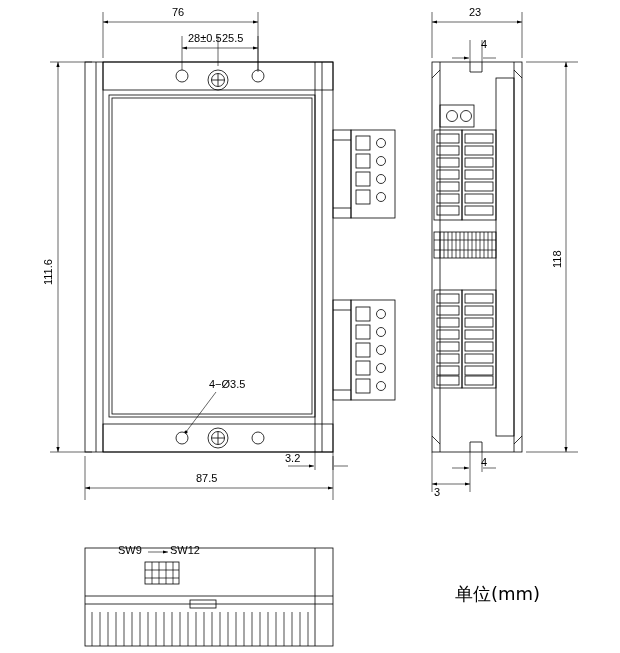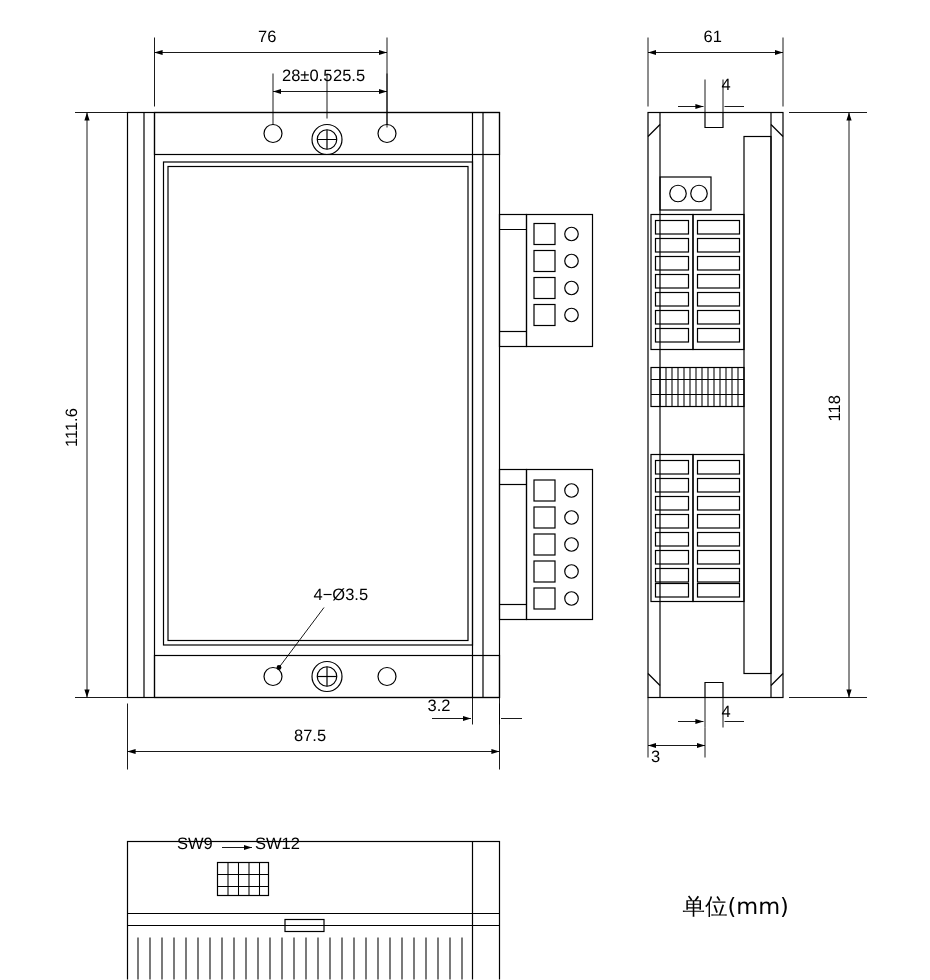--- a/index.html
+++ b/index.html
@@ -1,23 +1,23 @@
 <!DOCTYPE html>
 <html><head>
 <meta charset="utf-8">
 <style>
   html,body{margin:0;padding:0;background:#ffffff;}
   body{width:620px;height:653px;position:relative;overflow:hidden;
        font-family:"Liberation Sans",sans-serif;color:#000;}
-  #stage{position:absolute;left:0;top:13px;width:620px;height:523px;}
+  #stage{position:absolute;left:0;top:0;width:620px;height:523px;}
   svg{display:block;}
   .lbl{position:absolute;font-size:11px;color:#000;white-space:nowrap;}
   .lblv{position:absolute;font-size:11px;color:#000;white-space:nowrap;
         transform:rotate(-90deg);transform-origin:left top;}
-  .unit{position:absolute;font-family:"DejaVu Sans",sans-serif;font-size:15px;color:#000;white-space:nowrap;}
+  .unit{position:absolute;font-family:"DejaVu Sans",sans-serif;font-size:18px;color:#000;white-space:nowrap;}
 </style>
 </head>
 <body>
 
 <div id="stage">
 
 <svg width="620" height="653" viewBox="0 0 620 653">
   <defs>
     <marker id="arrL" markerWidth="9" markerHeight="7" refX="9" refY="3.5" orient="auto">
       <polygon points="9,3.5 0,0.6 0,6.4" fill="#000"></polygon>
@@ -282,21 +282,21 @@
 </svg>
 
 <div class="lbl" style="left:172px;top:6px;">76</div>
 <div class="lbl" style="left:188px;top:32px;">28±0.5</div>
 <div class="lbl" style="left:222px;top:32px;">25.5</div>
 <div class="lblv" style="left:42px;top:285px;">111.6</div>
 <div class="lbl" style="left:196px;top:472px;">87.5</div>
 <div class="lbl" style="left:285px;top:452px;">3.2</div>
 <div class="lbl" style="left:209px;top:378px;">4−Ø3.5</div>
 
-<div class="lbl" style="left:469px;top:6px;">61</div>
+<div class="lbl" style="left:469px;top:6px;">23</div>
 <div class="lbl" style="left:481px;top:38px;">4</div>
 <div class="lblv" style="left:551px;top:268px;">118</div>
 <div class="lbl" style="left:481px;top:456px;">4</div>
 <div class="lbl" style="left:434px;top:486px;">3</div>
 
 <div class="lbl" style="left:118px;top:544px;text-align:right;">SW9</div>
 <div class="lbl" style="left:170px;top:544px;">SW12</div>
 
 <div class="unit" style="left:455px;top:582px;">单位(mm)</div>
 

